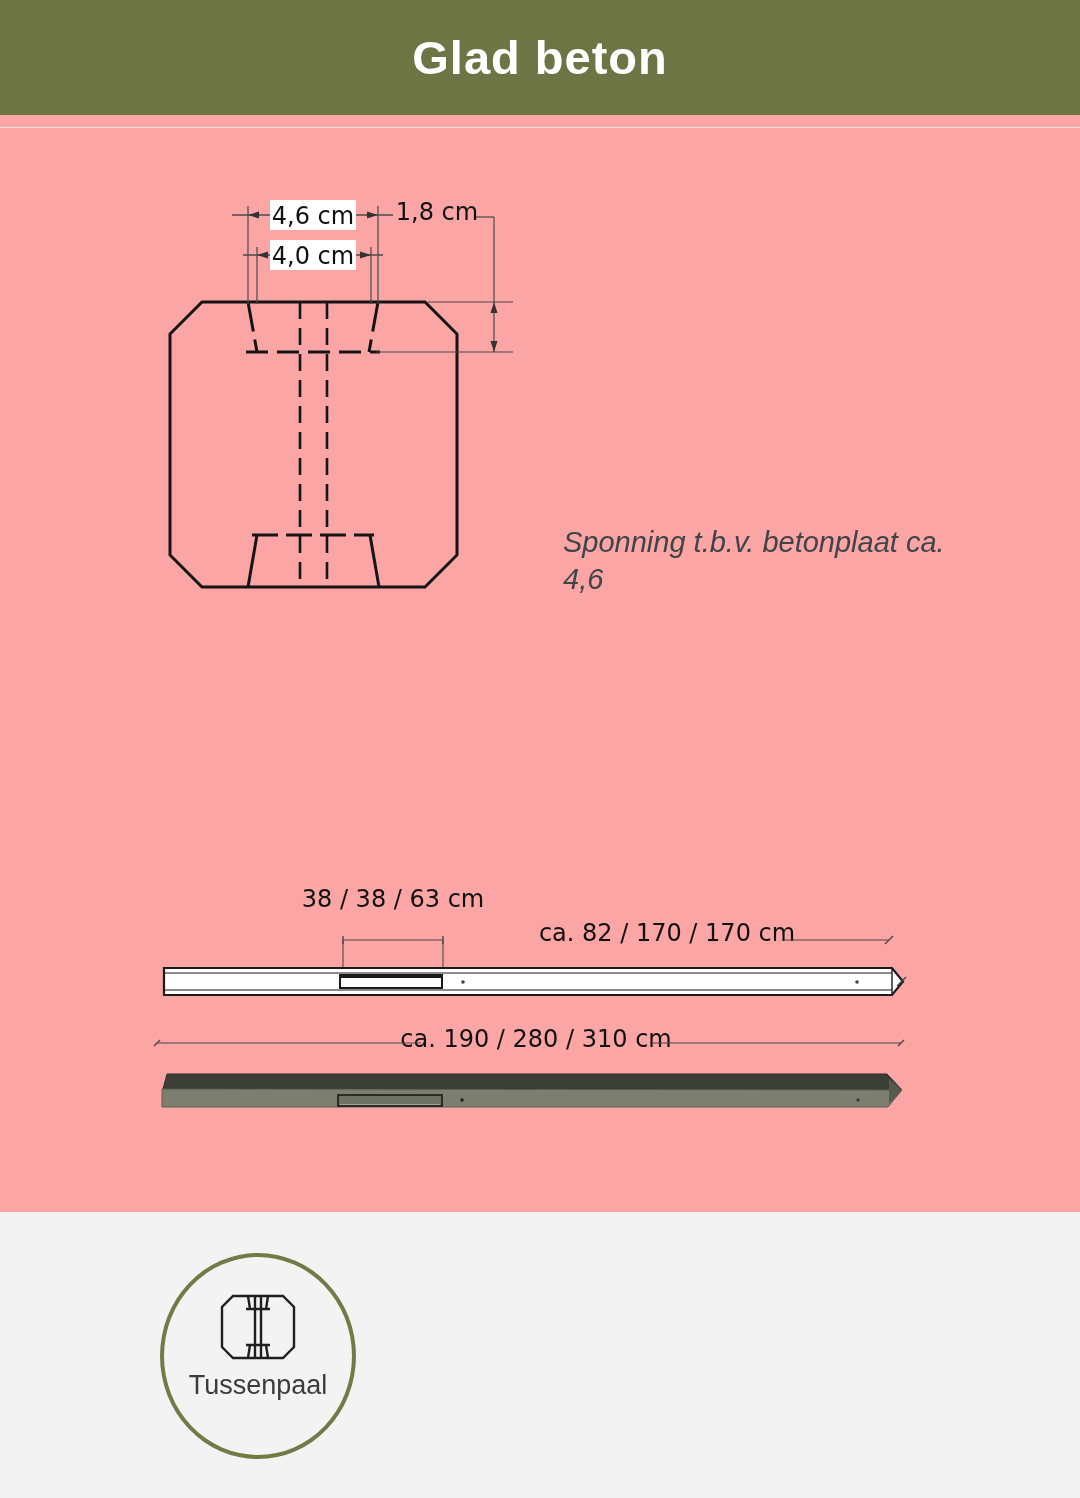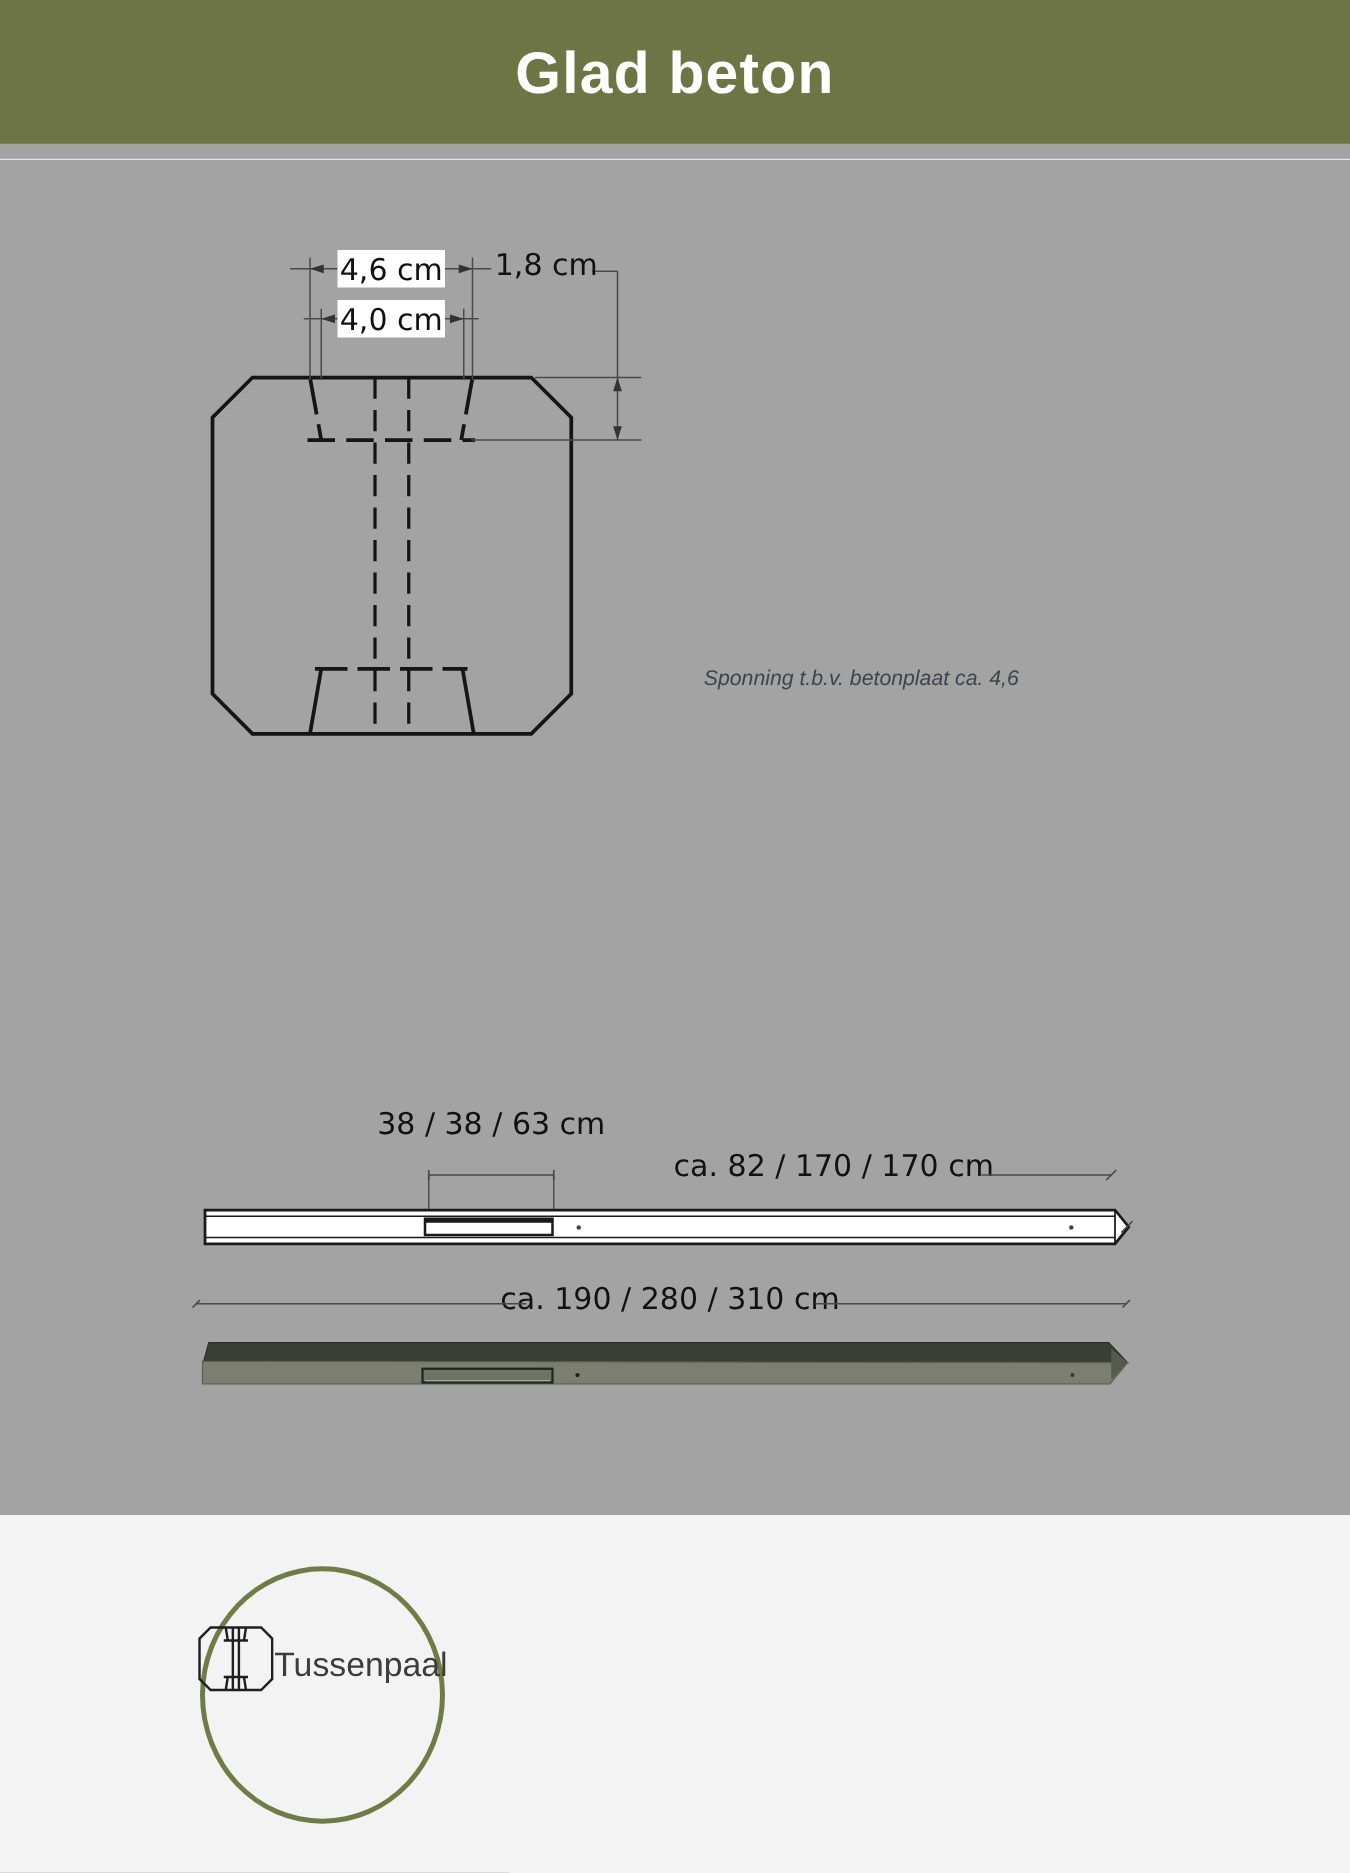--- a/index.html
+++ b/index.html
@@ -1,31 +1,31 @@
 <!DOCTYPE html>
 <html><head>
 <meta charset="utf-8">
 <style>
   html,body{margin:0;padding:0;background:#ffffff;}
-  .page{position:relative;width:1080px;height:1498px;background:#a3a3a3;overflow:hidden;
+  .page{position:relative;width:1080px;height:1498px;background:#fca5a5;overflow:hidden;
         font-family:"Liberation Sans",sans-serif;}
   
   .header{position:absolute;top:0;left:0;width:1080px;height:115px;background:#6d7544;
           display:flex;align-items:center;justify-content:center;}
   .header-title{color:#ffffff;font-size:47px;font-weight:bold;letter-spacing:1px;}
   .header-divider{position:absolute;top:127px;left:0;width:1080px;height:1px;background:#e4e4e4;}
   
   .svg-abs{position:absolute;left:0;}
   .dim-text{font-family:"DejaVu Sans",sans-serif;font-size:24px;fill:#111111;}
-  .note{position:absolute;left:563px;top:524px;width:400px;font-size:17px;font-style:italic;
+  .note{position:absolute;left:563px;top:524px;width:400px;font-size:29px;font-style:italic;
         color:#3f444a;line-height:37px;}
   .note span{display:block;}
   
   .panel{position:absolute;top:1212px;left:0;width:1080px;height:286px;background:#f3f3f3;}
-  .post-item{position:absolute;width:200px;display:flex;flex-direction:row;align-items:center;}
+  .post-item{position:absolute;width:200px;display:flex;flex-direction:column;align-items:center;}
   .post-label{margin-top:10px;font-size:27px;color:#3c3c3c;}
   .select-circle{position:absolute;left:160px;top:1253px;width:196px;height:206px;
                  border:4.5px solid #707b45;border-radius:50%;box-sizing:border-box;}
   .p1{left:158px;top:1294px;}
   .p2{left:352px;top:1294px;}
   .p3{left:543px;top:1294px;}
   .p4{left:738px;top:1294px;}
   .icon-stroke{fill:none;stroke:#1f1f1f;stroke-width:2.4;stroke-linejoin:miter;}
 </style>
 </head>

